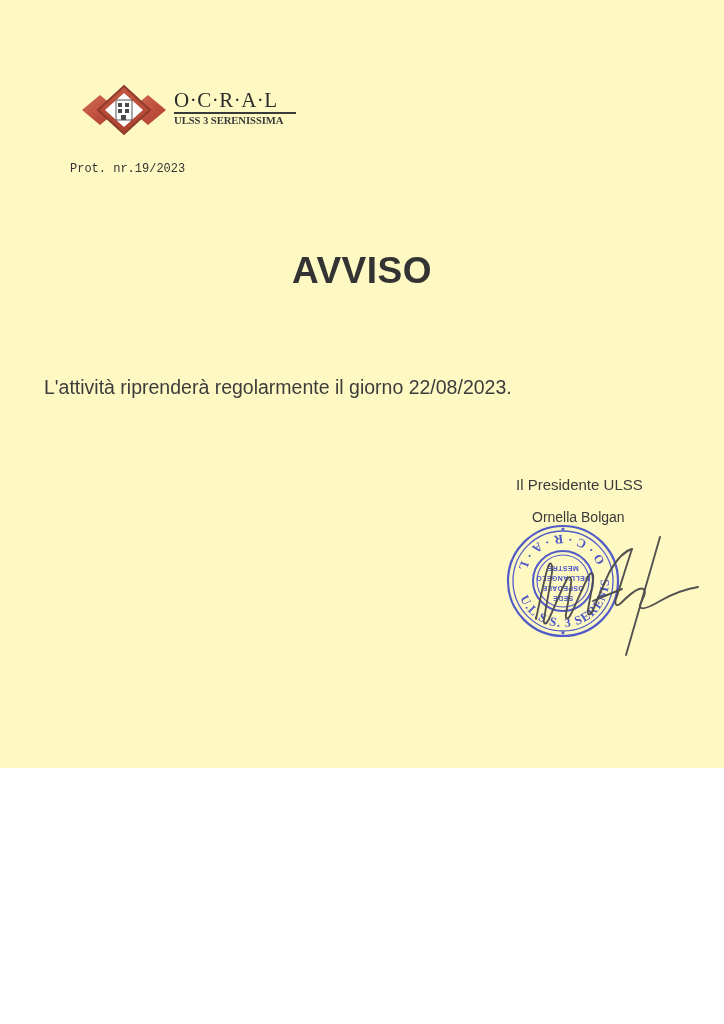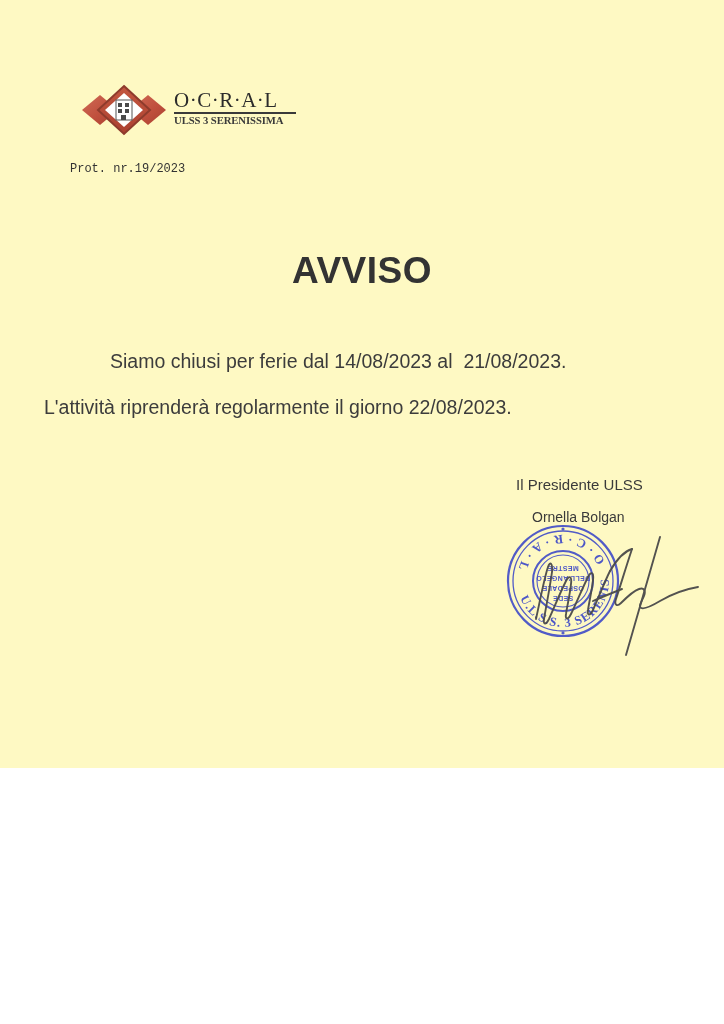--- a/index.html
+++ b/index.html
@@ -189,21 +189,20 @@
       <div class="ocral-sub">ULSS 3 SERENISSIMA</div>
     </div>
 
   </div>
 
   <div id="prot-line">Prot. nr.19/2023</div>
 
   <div id="doc-title">AVVISO</div>
 
   <div id="body-block">
-    <div class="body-line" id="body-line-1">Siamo chiusi per ferie dal 14/08/2023 al  21/08/2023.</div>
     <div class="body-line" id="body-line-2">L'attività riprenderà regolarmente il giorno 22/08/2023.</div>
   </div>
 
   <div id="sign-role">Il Presidente ULSS</div>
   <div id="sign-name">Ornella Bolgan</div>
 
   <div id="stamp-area">
 
     <svg id="stamp-svg" width="234" height="170" viewBox="0 0 234 170" xmlns="http://www.w3.org/2000/svg">
       <defs>

